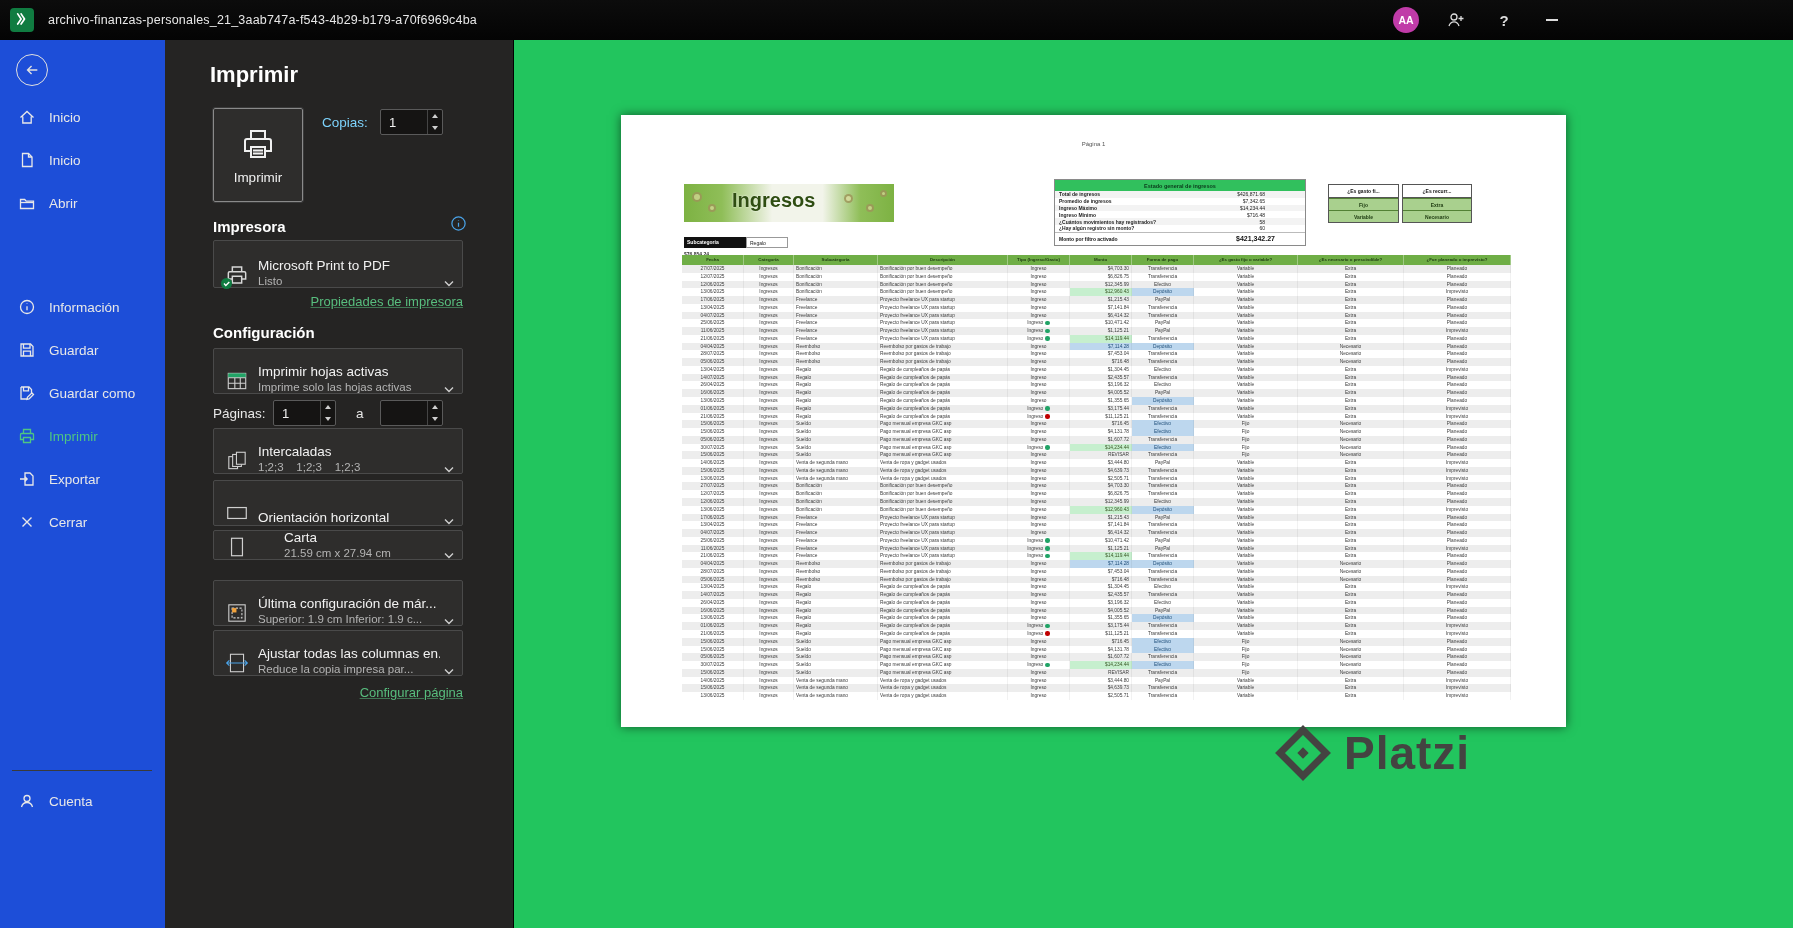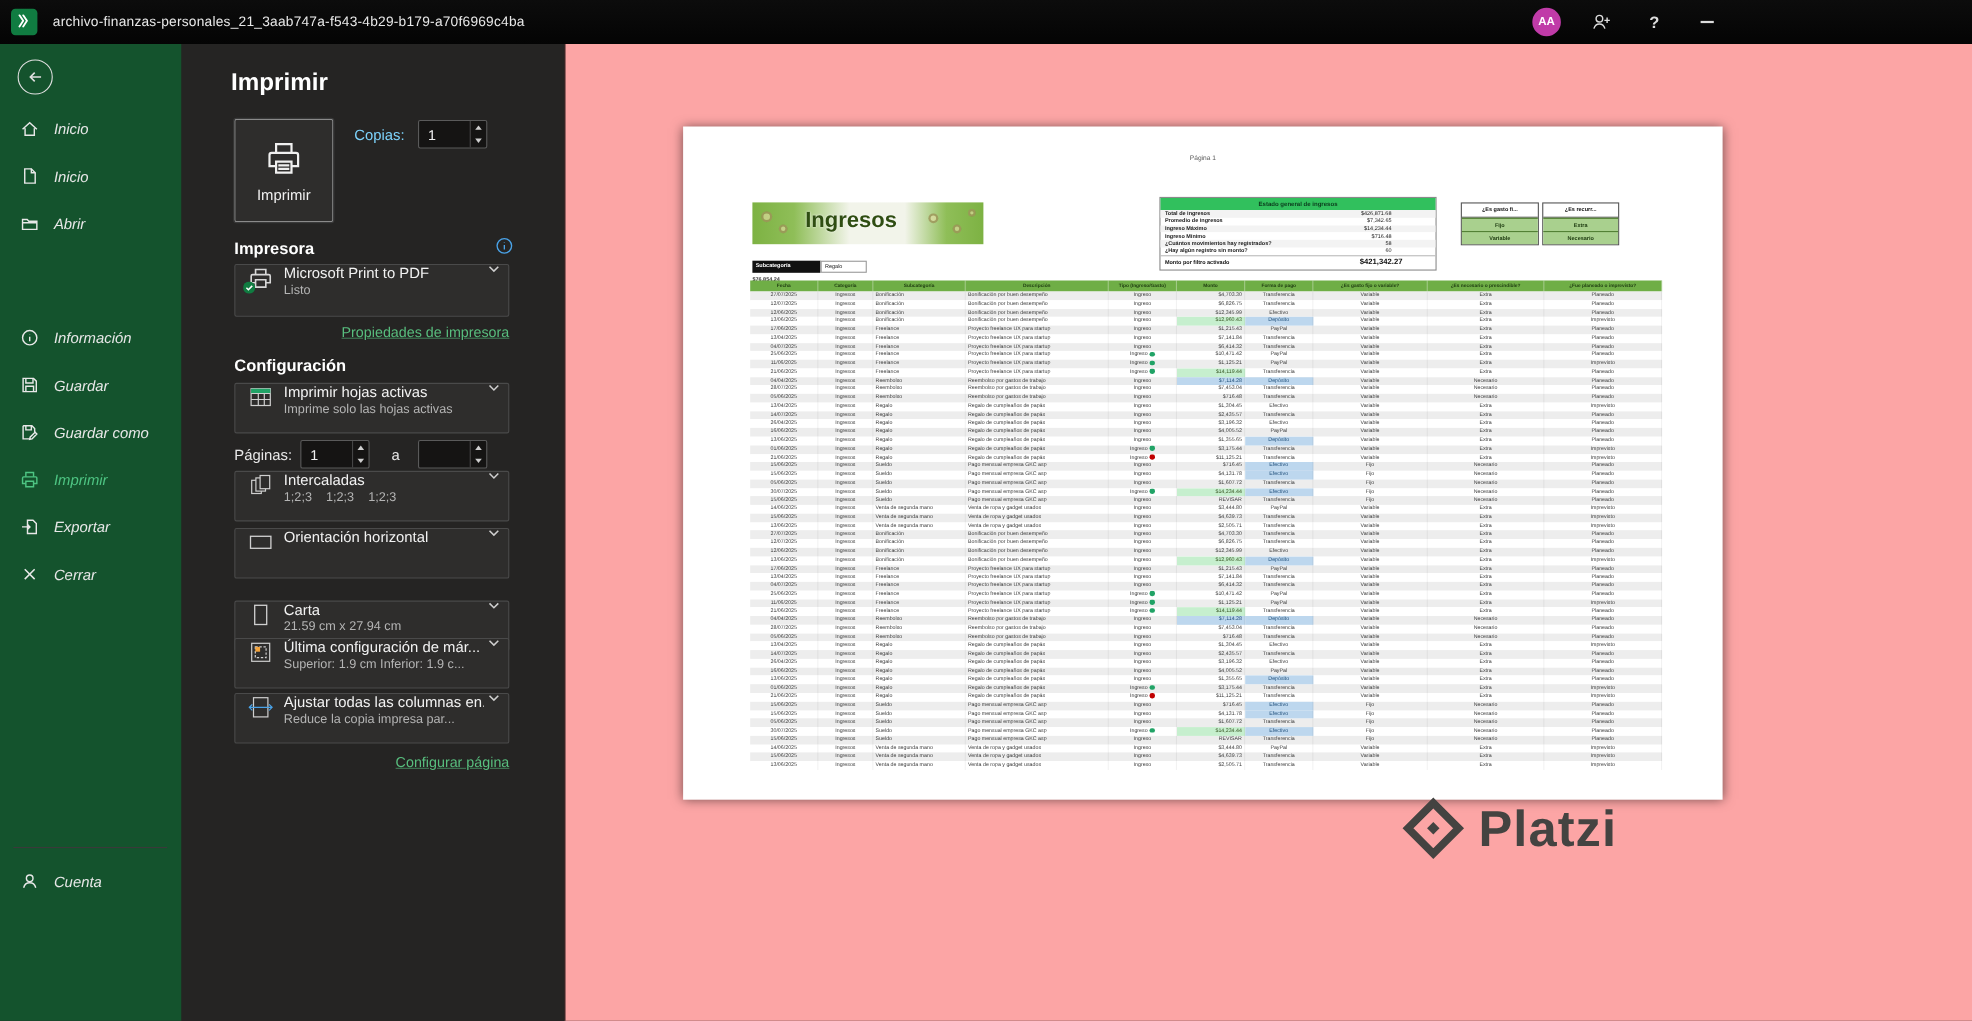--- a/index.html
+++ b/index.html
@@ -16,21 +16,21 @@
   .excel-logo svg{ display:block; }
   .doc-title { margin-left:14px; font-size:12.5px; color:#e8e8e8; letter-spacing:.2px; }
   .tb-right { position:absolute; right:230px; top:0; height:40px; display:flex; align-items:center; gap:26px; }
   .avatar { width:26px; height:26px; border-radius:50%; background:#C03BA8; color:#fff;
     font-size:10.5px; font-weight:bold; display:flex; align-items:center; justify-content:center; }
   .tb-icon { width:22px; height:22px; display:flex; align-items:center; justify-content:center; color:#dcdcdc; }
   .tb-icon.help { font-size:15px; font-weight:bold; }
   .min-line { width:12px; height:2px; background:#dcdcdc; }
 
   
-  .sidebar { position:absolute; top:40px; left:0; width:165px; bottom:0; background:#14532d;font-style:italic; }
+  .sidebar { position:absolute; top:40px; left:0; width:165px; bottom:0; background:#1d4ed8; }
   .back-btn { position:absolute; left:16px; top:14px; width:32px; height:32px; border-radius:50%;
     border:1.5px solid #e0e0e0; color:#e0e0e0; display:flex; align-items:center; justify-content:center; cursor:pointer; }
   .nav-item { position:absolute; left:0; width:165px; height:42px; display:flex; align-items:center;
     padding-left:18px; gap:13px; color:#e8e8e8; font-size:13.5px; cursor:pointer; }
   .nav-item.active { color:#4EC583; }
   .nav-icon { width:18px; height:18px; color:inherit; display:flex; }
   .side-divider { position:absolute; left:12px; top:730px; width:140px; height:1px; background:#3a3a3a; }
 
   
   .panel { position:absolute; top:40px; left:165px; width:348px; bottom:0; background:#252423; }
@@ -45,41 +45,41 @@
   .spin-wrap input { position:absolute; inset:0; width:100%; height:100%; background:transparent; border:none;
     color:#f0f0f0; font-size:13px; padding-left:8px; font-family:"Liberation Sans",sans-serif; outline:none; }
   .spin-btns { position:absolute; right:0; top:0; bottom:0; width:15px; display:flex; flex-direction:column; border-left:1px solid #454545; }
   .spin-btns div { flex:1; display:flex; align-items:center; justify-content:center; cursor:pointer; }
   .tri-up { width:0; height:0; border-left:3.5px solid transparent; border-right:3.5px solid transparent; border-bottom:4.5px solid #cfcfcf; }
   .tri-dn { width:0; height:0; border-left:3.5px solid transparent; border-right:3.5px solid transparent; border-top:4.5px solid #cfcfcf; }
   .copies-spin { left:215px; top:69px; }
   .section-h { position:absolute; left:48px; font-size:15px; font-weight:bold; color:#fff; }
   .info-ic { position:absolute; left:285px; top:175px; width:17px; height:17px; color:#4aa3e8; cursor:pointer; }
   .combo { position:absolute; left:48px; width:250px; background:#2e2d2c; border:1px solid #4a4a4a; border-radius:2px;
-    display:flex; align-items:flex-start; cursor:pointer; }
+    display:flex; align-items:flex-end; cursor:pointer; }
   .combo .c-icon { width:26px; margin:0 8px 0 10px; display:flex; justify-content:center; flex-shrink:0; }
   .combo .dd-text { display:flex; flex-direction:column; justify-content:center; overflow:hidden; flex:1; }
   .dd-title { font-size:13.5px; color:#f2f2f2; white-space:nowrap; overflow:hidden; }
   .dd-sub { font-size:11.5px; color:#b4b4b4; white-space:pre; overflow:hidden; margin-top:2px; }
   .dd-sub:empty { display:none; }
   .chev { margin:0 8px 0 4px; flex-shrink:0; display:flex; }
   .printer-combo { top:200px; height:48px; }
   .link { position:absolute; left:48px; width:250px; text-align:right; font-size:13px; color:#58BE7E;
     text-decoration:underline; text-decoration-color:rgba(88,190,126,.55); cursor:pointer; }
   .props-link { top:254px; }
   .setup-link { top:645px; }
   .dd1{ top:308px; height:46px; } .dd2{ top:388px; height:46px; } .dd3{ top:440px; height:46px; }
-  .dd4{ top:506px; height:46px; } .dd5{ top:540px; height:46px; } .dd6{ top:590px; height:46px; }
+  .dd4{ top:490px; height:30px;gap:26px; } .dd5{ top:540px; height:46px; } .dd6{ top:590px; height:46px; }
   .pages-label { position:absolute; left:48px; top:366px; font-size:13.5px; color:#e8e8e8; }
   .pages-from { left:108px; top:360px; width:63px; }
   .pages-sep { position:absolute; left:191px; top:366px; font-size:13.5px; color:#e8e8e8; }
   .pages-to { left:215px; top:360px; width:63px; }
 
   
-  .preview { position:absolute; top:40px; left:513px; right:0; bottom:0; background:#fca5a5; border-left:1px solid #000; }
+  .preview { position:absolute; top:40px; left:513px; right:0; bottom:0; background:#22c55e; border-left:1px solid #000; }
   .sheet { position:absolute; left:107px; top:75px; width:945px; height:612px; background:#fff;
     box-shadow:0 0 10px rgba(0,0,0,.55); }
   .page-header { position:absolute; top:26px; left:0; width:100%; text-align:center; font-size:6px; color:#555; }
 
   .banner { position:absolute; left:63px; top:69px; width:210px; height:38px; overflow:hidden;
     background:linear-gradient(90deg,#7DB243 0%, #8FBE58 18%, #f2f4ea 42%, #f2f4ea 66%, #8FBE58 84%, #7DB243 100%); }
   .banner-title { position:absolute; left:48px; top:5px; font-size:20px; font-weight:bold; color:#2f4d12;
     text-shadow:0 0 2px #fff; }
   .coin { position:absolute; border-radius:50%; border:2px solid rgba(120,110,50,.55); background:rgba(235,225,170,.6); }
 

